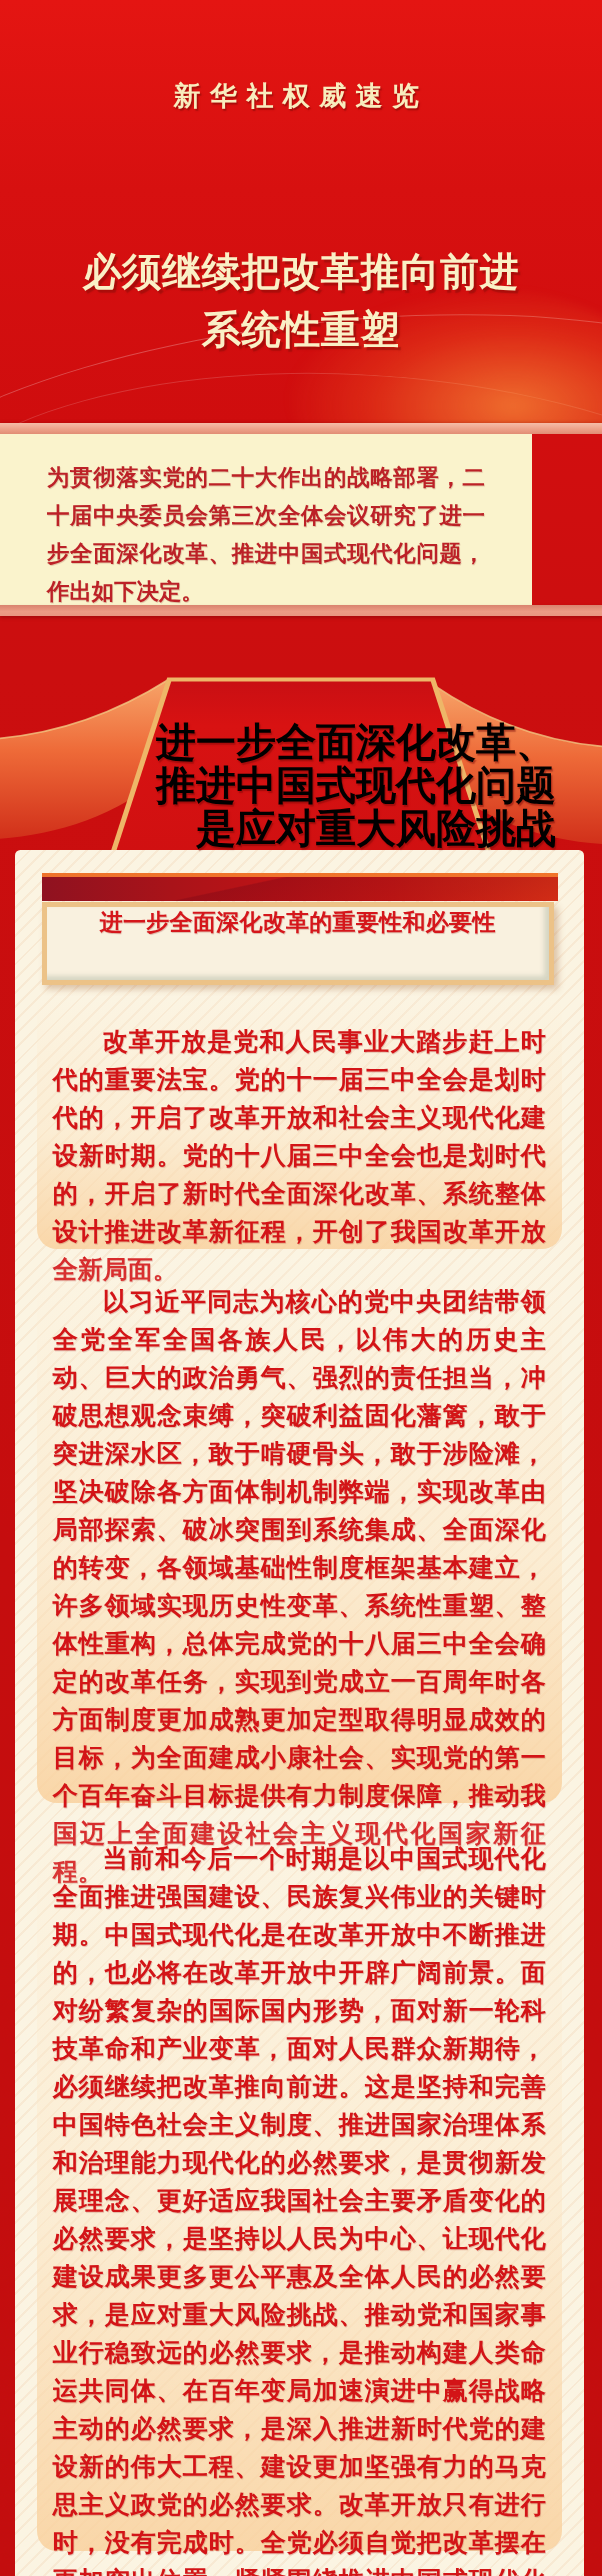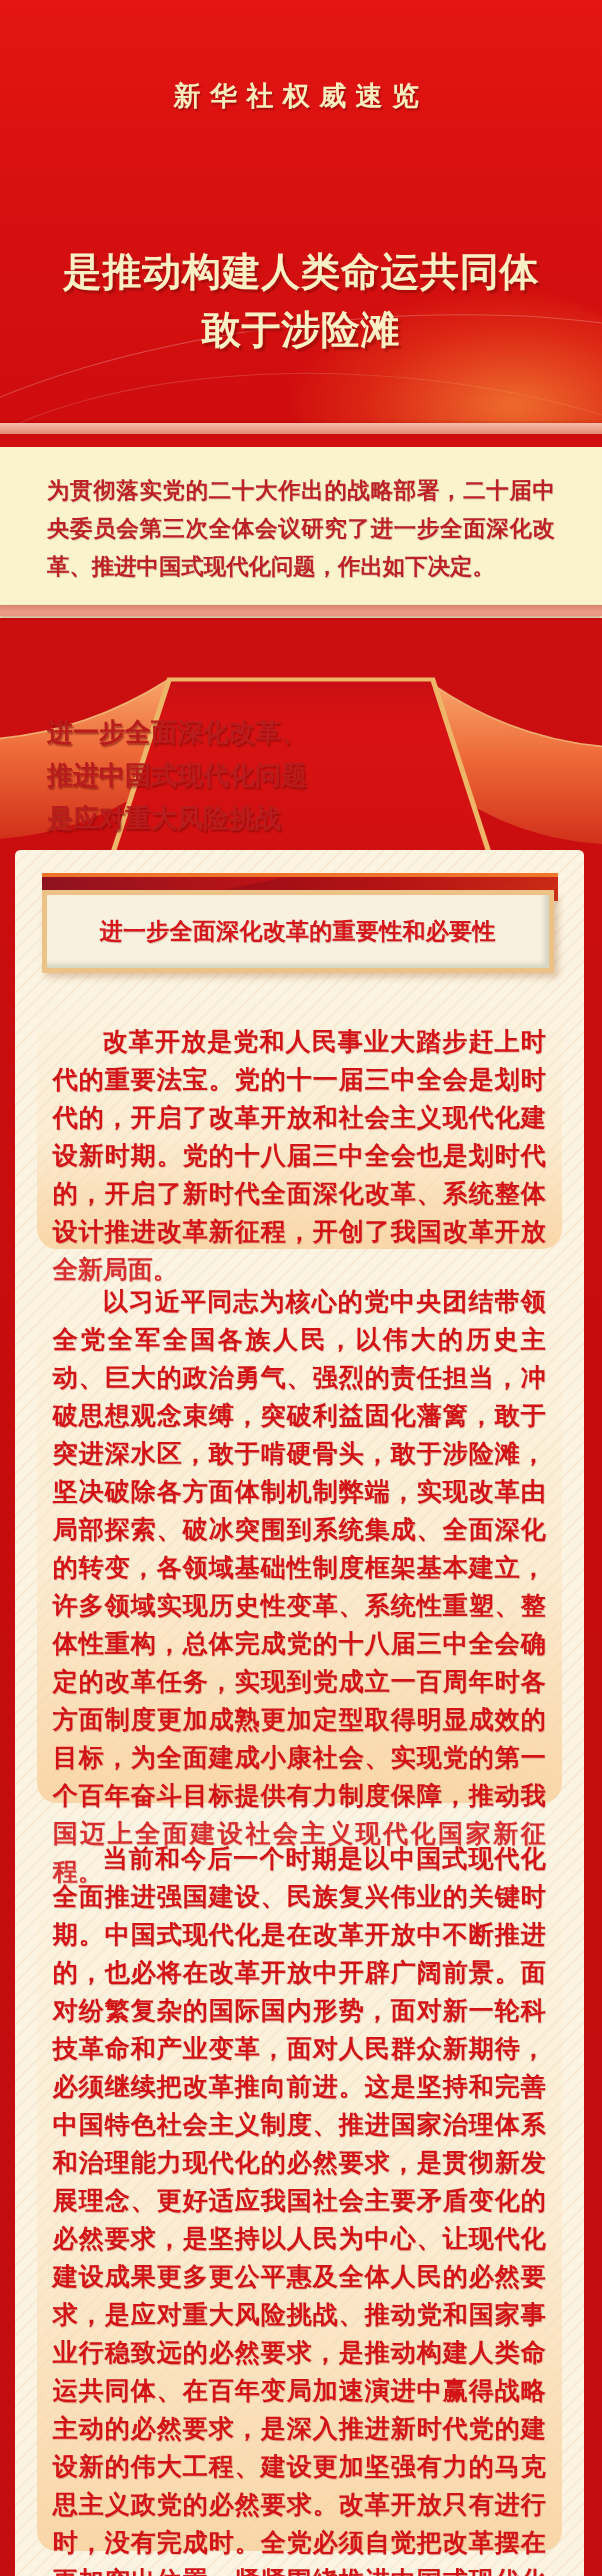--- a/index.html
+++ b/index.html
@@ -23,67 +23,67 @@
   .agency{left:0;top:78px;width:602px;text-align:center;
     font-size:27px;font-weight:bold;letter-spacing:9.4px;color:#f8edbe;
     text-shadow:1.3px 2px 1.3px rgba(120,10,5,.55);}
   .big-title{left:0;width:602px;text-align:center;font-size:39px;font-weight:bold;
     color:#faf0c6;text-shadow:2.7px 3.3px 1.3px rgba(135,12,8,.55);letter-spacing:0.7px;white-space:nowrap;}
   .t1{top:187px;} .t2{top:245px;} .t3{top:303px;}
   
   .intro-strip-top{left:0;top:423px;width:602px;height:10.7px;
     background:linear-gradient(180deg,#f5bca8 0%,#eda189 55%,#e18c74 100%);
     box-shadow:0 -1.3px 2.7px rgba(120,0,0,.25);}
-  .intro-box{left:0;top:447px;width:602px;height:171px;background:#faf3cc;}
+  .intro-box{left:0;top:434px;width:532px;height:171px;background:#faf3cc;}
   .intro-text{margin:25.4px 47px 0 47px;font-size:22.4px;line-height:38px;font-weight:bold;
     color:#bc2127;text-align:justify;text-justify:inter-ideograph;
     text-shadow:0.7px 1.3px 0.7px rgba(120,20,10,.2);}
   .intro-strip-bottom{left:0;top:605px;width:602px;height:11.4px;
     background:linear-gradient(180deg,#d9836e 0%,#ec9c85 60%,#e89681 100%);
     box-shadow:0 2px 3.3px rgba(90,0,0,.3);}
   
   .ribbon-svg{left:0;top:666px;width:602px;height:191px;}
-  .banner-line{left:47px;width:509px;text-align:left;font-size:26px;font-weight:bold;
-    color:#b91c1c;text-shadow:1.3px 2px 1.3px rgba(120,8,5,.5);white-space:nowrap;z-index:3;}
+  .banner-line{left:47px;width:509px;text-align:right;font-size:40px;font-weight:bold;
+    color:#000000;text-shadow:1.3px 2px 1.3px rgba(120,8,5,.5);white-space:nowrap;z-index:3;}
   .bl1{top:715px;} .bl2{top:758px;} .bl3{top:801px;}
   
   .card{left:14.7px;top:850px;width:569px;height:1726px;z-index:2;
     background:
       repeating-linear-gradient(135deg, rgba(233,185,143,.18) 0 2px, rgba(233,185,143,0) 2px 10px),
       #fbf4e2;
     border-radius:5.4px 5.4px 0 0;}
   .hbar{left:27px;top:23.4px;width:516px;height:28px;
     background:
       linear-gradient(180deg, rgba(243,120,44,.95) 0%, rgba(243,120,44,.95) 15%, rgba(243,120,44,0) 16%),
       linear-gradient(168deg, rgba(0,0,0,0) 40%, rgba(125,8,22,.42) 41%, rgba(150,10,20,.38) 78%, rgba(170,12,20,.30) 100%),
       linear-gradient(90deg,#8f1220 0%,#a91319 25%,#bd1316 45%,#d01b14 68%,#e33b17 100%);}
-  .hbox{left:27px;top:40px;width:502px;height:73px;background:#f9f1df;
+  .hbox{left:27px;top:52px;width:502px;height:73px;background:#f9f1df;
     border:5.4px solid #ecc287;
     box-shadow:inset -4.7px -4px 5.4px rgba(145,160,140,.35), 4px 5.4px 6.7px rgba(150,80,30,.30);
-    display:flex;align-items:center;justify-content:center;}
+    display:flex;justify-content:center;}
   .hbox-title{font-size:23px;font-weight:bold;color:#d5161b;letter-spacing:0.3px;
     text-shadow:0.7px 1.3px 0.7px rgba(140,20,10,.25);white-space:nowrap;}
   .pblock{left:22px;width:525px;border-radius:20px;
     background:linear-gradient(180deg, rgba(253,247,233,.10) 0%, rgba(252,228,193,.45) 55%, rgba(249,209,158,.85) 100%);}
   .pb1{top:142px;height:257px;} .pb2{top:408px;height:545px;} .pb3{top:965px;height:736px;}
   .pblock p{margin:8px;padding:0 8px;font-size:25px;line-height:38px;font-weight:bold;
     color:#d31417;text-align:justify;text-justify:inter-ideograph;text-indent:2em;
     text-shadow:0.7px 1.3px 0.7px rgba(140,15,10,.22);}
   .pb1 p{padding-top:23px;} .pb2 p{padding-top:16.7px;} .pb3 p{padding-top:17.4px;}
 </style>
 </head>
 <body>
 
 <div class="abs hero">
   <div class="abs hero-arc arc1"></div>
   <div class="abs hero-arc arc2"></div>
   <div class="abs hero-glow"></div>
   <div class="abs agency">新华社权威速览</div>
-  <div class="abs big-title t2">是推动构建人类命运共同体</div>
-  <div class="abs big-title t3">敢于涉险滩</div>
+  <div class="abs big-title t2">必须继续把改革推向前进</div>
+  <div class="abs big-title t3">系统性重塑</div>
 </div>
 
 <div class="abs intro-strip-top"></div>
 <div class="abs intro-box">
   <div class="intro-text">为贯彻落实党的二十大作出的战略部署，二十届中央委员会第三次全体会议研究了进一步全面深化改革、推进中国式现代化问题，作出如下决定。</div>
 </div>
 <div class="abs intro-strip-bottom"></div>
 
 <svg class="abs ribbon-svg" viewBox="0 0 900 285">
   <defs>

